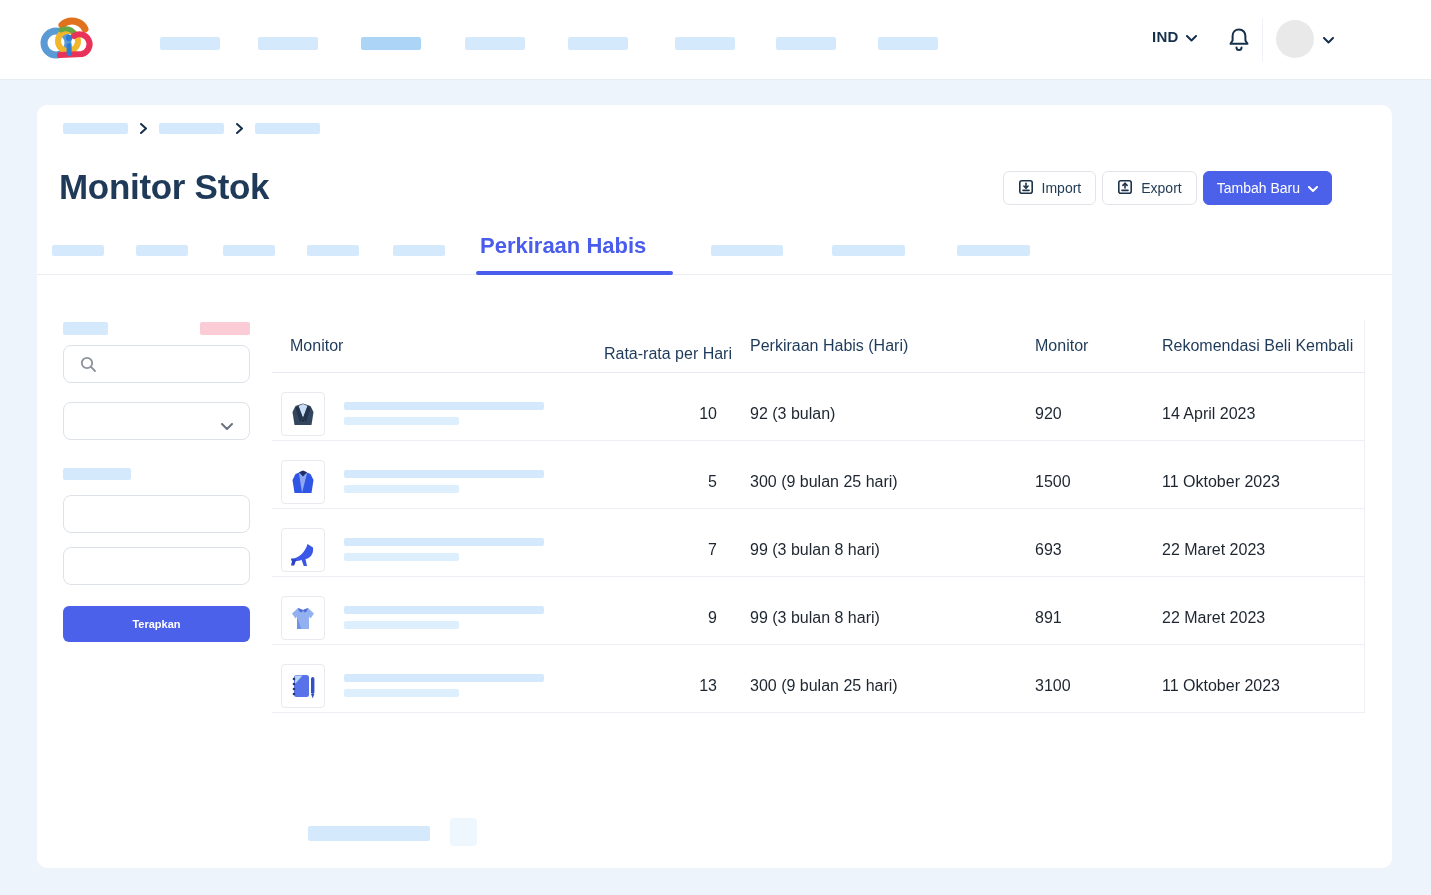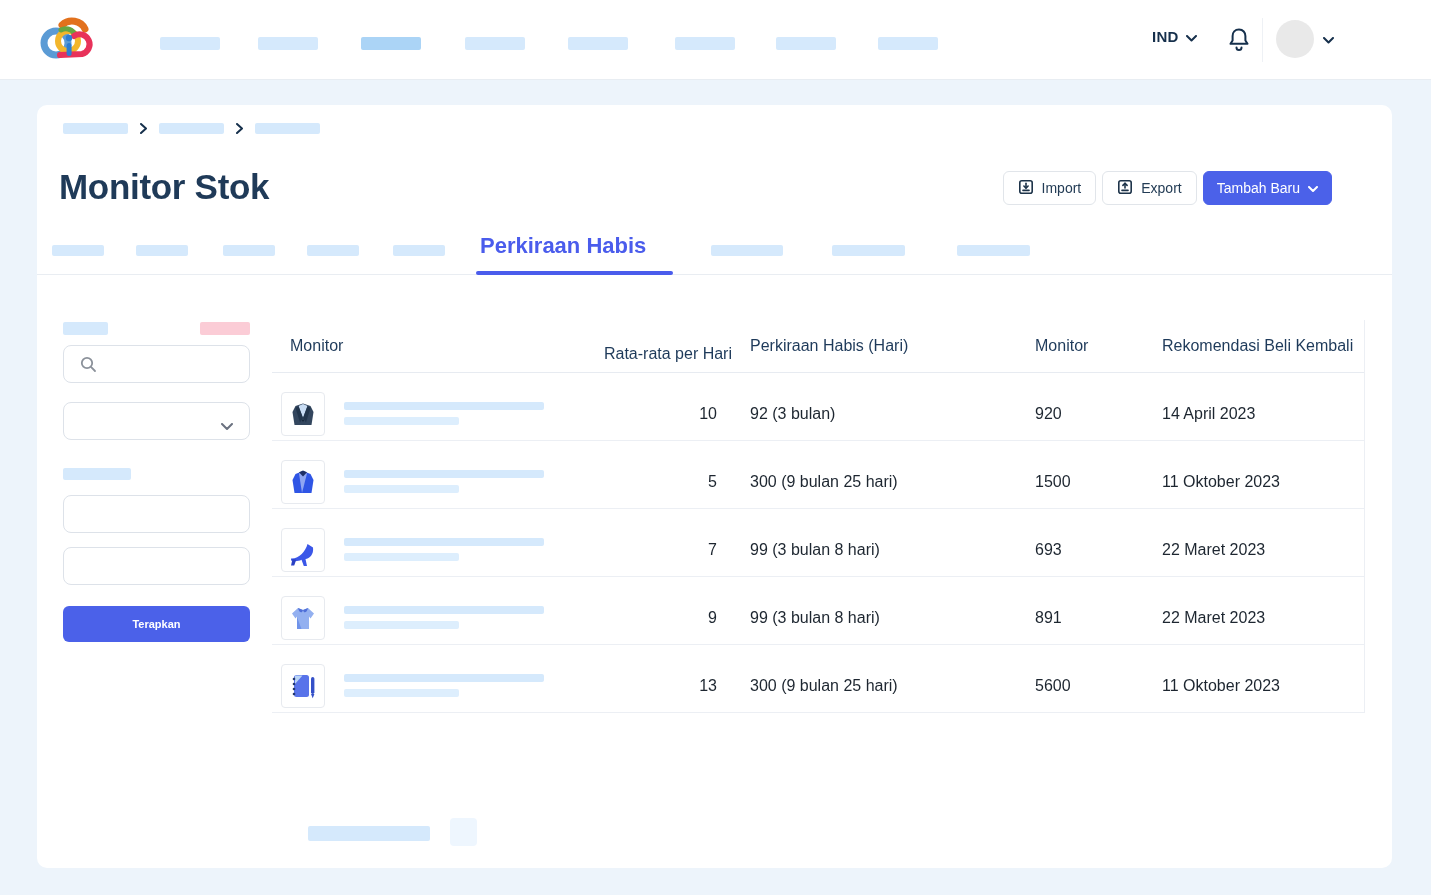--- a/index.html
+++ b/index.html
@@ -379,21 +379,21 @@
               <path d="M24 24 h3.4 l-1.7 4.2 z" fill="#3450c8"></path>
             </svg>
           </span>
           <span class="pname">
             <span class="ph-line ph-long"></span>
             <span class="ph-line ph-short"></span>
           </span>
         </div>
         <div class="td right">13</div>
         <div class="td">300 (9 bulan 25 hari)</div>
-        <div class="td">5600</div>
+        <div class="td">3100</div>
         <div class="td">11 Oktober 2023</div>
       </div>
     </div>
 
     <div class="pager-ph"></div>
     <div class="pager-box"></div>
 
   </div>
 </div>
 

